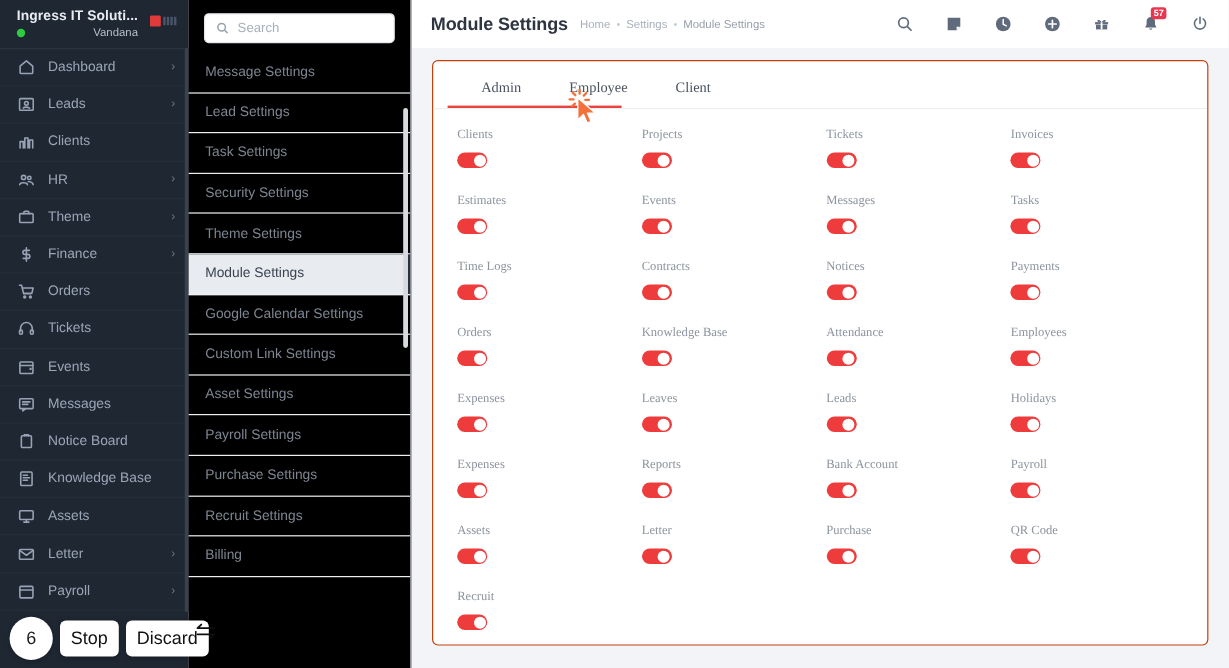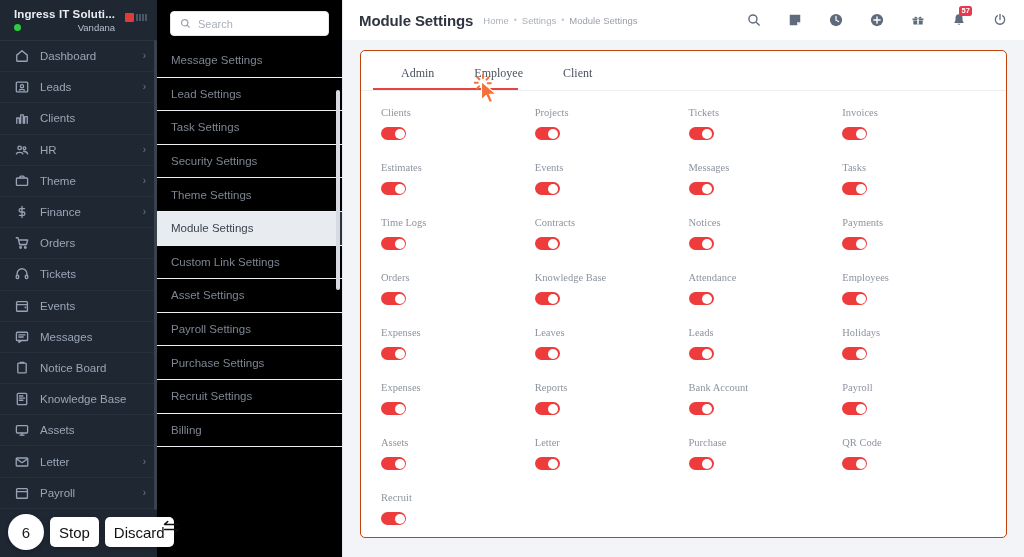--- a/index.html
+++ b/index.html
@@ -357,20 +357,21 @@
         <span class="search-ph">Search</span>
       </div>
     </div>
     <div class="sp-list" id="sp-list">
         <div class="sp-item">Message Settings</div>
         <div class="sp-item">Lead Settings</div>
         <div class="sp-item">Task Settings</div>
         <div class="sp-item">Security Settings</div>
         <div class="sp-item">Theme Settings</div>
         <div class="sp-item active">Module Settings</div>
+        <div class="sp-item">Google Calendar Settings</div>
         <div class="sp-item">Custom Link Settings</div>
         <div class="sp-item">Asset Settings</div>
         <div class="sp-item">Payroll Settings</div>
         <div class="sp-item">Purchase Settings</div>
         <div class="sp-item">Recruit Settings</div>
         <div class="sp-item">Billing</div>
       </div>
     <div class="sp-scroll"></div>
   </div>
 

